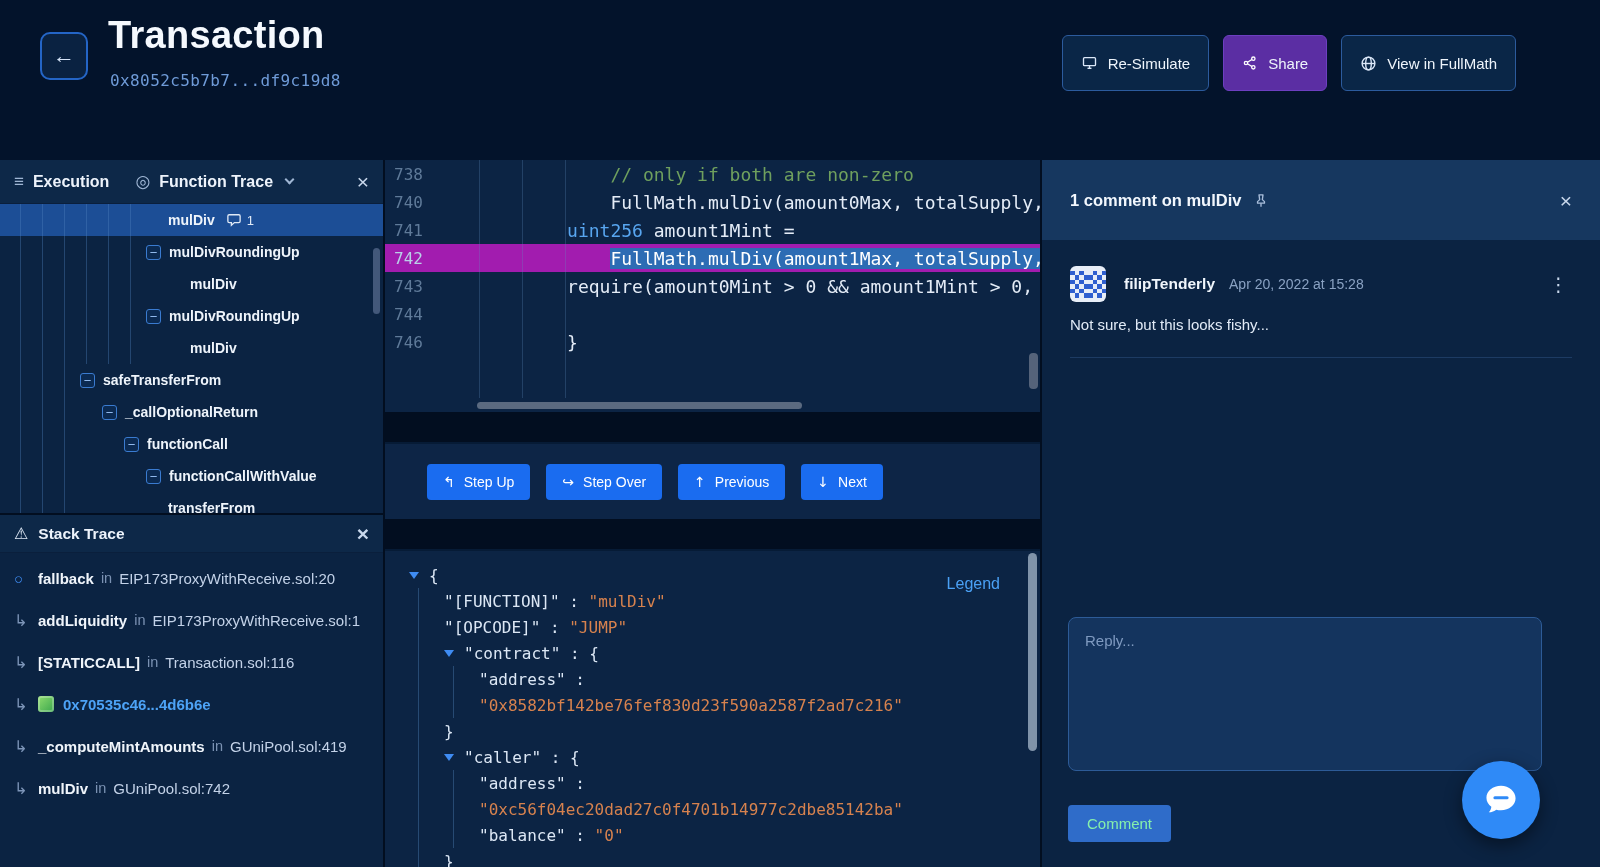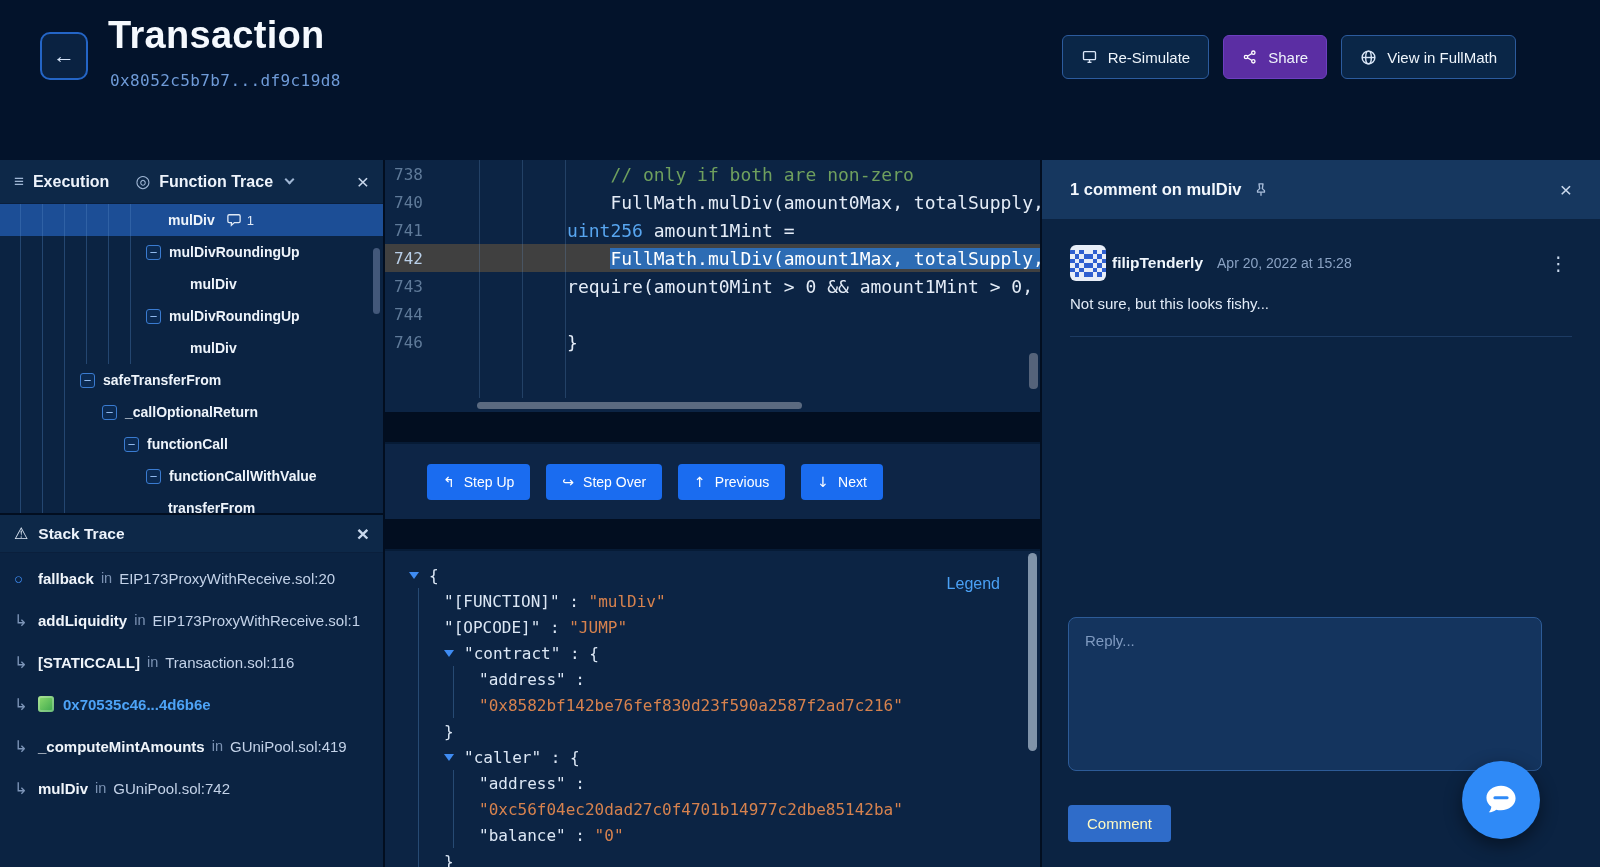--- a/index.html
+++ b/index.html
@@ -16,21 +16,21 @@
   .back-btn{
     position:absolute; left:40px; top:32px; width:48px; height:48px;
     border:2px solid #2465c6; border-radius:10px; background:#0a2241;
     color:#d6e4f7; font-size:22px; display:flex; align-items:center; justify-content:center;
     cursor:pointer;
   }
   .page-title{ position:absolute; left:108px; top:14px; font-size:38px; font-weight:800; color:#f5f9fe; letter-spacing:.3px;}
   .tx-hash{ position:absolute; left:110px; top:71px; font-size:16px; color:#6f9bd8; letter-spacing:.4px;}
   .actions{ position:absolute; right:84px; top:35px; display:flex; gap:14px; }
   .act-btn{
-    height:44px; display:inline-flex; align-items:center; gap:10px; padding:0 18px;
+    height:56px; display:inline-flex; align-items:center; gap:10px; padding:0 18px;
     border-radius:6px; font-size:15px; color:#eef4fb; background:#0a2647;
     border:1px solid #2c5b9d; cursor:pointer; white-space:nowrap;
   }
   .act-btn.purple{ background:#5b2ea3; border-color:#6d3fc0; }
 
   
   .main{ position:absolute; top:160px; left:0; right:0; bottom:0; display:flex; gap:2px; background:#020e20; }
   .col-left{ width:383px; display:flex; flex-direction:column; gap:2px; }
   .col-center{ width:655px; display:flex; flex-direction:column;gap:30px; }
   .col-right{ flex:1; position:relative; background:#0b2342; overflow:hidden; }
@@ -77,21 +77,21 @@
   .s-fn.addr{ color:#4da3f7; font-weight:600; }
   .s-in{ font-size:14.5px; color:#7b92b3; margin:0 7px; }
   .s-loc{ font-size:15px; color:#c3d2e8; }
   .token-ic{ width:16px; height:16px; border-radius:3px; flex:none; margin-right:9px;
     background:linear-gradient(135deg,#8fdc6e,#3aa64d); box-shadow:inset 0 0 0 2px rgba(255,255,255,.25);}
 
   
   .code-panel{ height:252px; flex:none; background:#0c2444; position:relative; overflow:hidden; }
   .code-line{ height:28px; display:flex; align-items:center; white-space:pre; font-family:"DejaVu Sans Mono","Liberation Mono",monospace; font-size:18px; }
   .code-line .ln{ width:52px; flex:none; padding-right:14px; text-align:right; font-size:16px; color:#5f7a99; }
-  .code-line.hl{ background:#404040; }
+  .code-line.hl{ background:#a21caf; }
   .code-line.hl .ln{ color:#b9cfe8; }
   .ct{ white-space:pre; }
   .tk-pl{ color:#e4ecf7; } .tk-kw{ color:#58a6f0; } .tk-cm{ color:#6fa05e; }
   .tk-sel{ color:#ffffff; background:#2d6cb4; }
   .indent-guides{ position:absolute; inset:0; pointer-events:none; }
   .indent-guides i{ position:absolute; top:0; bottom:14px; width:1px; background:rgba(96,140,190,.28); }
   .hscroll{ position:absolute; left:92px; bottom:3px; width:325px; height:7px; border-radius:4px; background:#5b6a80; cursor:pointer; }
   .vscroll{ position:absolute; right:2px; top:193px; width:9px; height:36px; border-radius:4px; background:#55637a; cursor:pointer; }
 
   
@@ -109,41 +109,41 @@
   .legend-link{ position:absolute; top:24px; right:40px; font-family:"Liberation Sans","DejaVu Sans",sans-serif;
     font-size:16px; color:#4aa0f5; cursor:pointer;padding-left:16px; }
   .j-line{ height:26px; display:flex; align-items:center; white-space:pre; }
   .j-tri{ width:20px; flex:none; display:flex; align-items:center; cursor:pointer; }
   .j-tri::before{ content:""; border-left:5px solid transparent; border-right:5px solid transparent; border-top:7px solid #3f8cf3; }
   .j-group{ margin-left:9px; border-left:1px solid #274a73; padding-left:25px; }
   .j-key,.j-pl{ color:#dce7f5; } .j-str{ color:#d7824e; }
   .json-thumb{ position:absolute; right:3px; top:2px; width:9px; height:198px; border-radius:5px; background:#8093a9; cursor:pointer; }
 
   
-  .cmt-head{ height:59px; background:#16375f; display:flex; align-items:center; padding:4px 28px; }
+  .cmt-head{ height:80px; background:#16375f; display:flex; align-items:center; padding:4px 28px; }
   .cmt-title{ font-size:16.5px; font-weight:700; color:#f2f7fd; }
   .pin-ic{ margin-left:12px; display:flex; align-items:center; cursor:pointer; }
   .cmt-body{ padding:26px 28px 0; }
   .cmt-row{ display:flex; align-items:center; }
   .avatar{ width:36px; height:36px; border-radius:6px; overflow:hidden; flex:none; }
-  .cmt-author{ margin-left:6px; font-size:15.5px; font-weight:700; color:#f0f6fc; }
+  .cmt-author{ margin-left:18px; font-size:15.5px; font-weight:700; color:#f0f6fc; }
   .cmt-date{ margin-left:14px; font-size:14px; color:#8aa2c3; }
   .kebab{ margin-left:auto; color:#c9d8ec; font-size:19px; cursor:pointer; padding:0 4px; }
   .cmt-text{ margin-top:14px; font-size:15px; color:#e2ebf7; }
   .cmt-divider{ margin-top:24px; height:1px; background:#1d3b63; }
   .reply-box{
     position:absolute; left:26px; top:457px; width:474px; height:154px;
     background:#14345e; border:1px solid #2d5b97; border-radius:8px;
     padding:14px 16px; font-size:15px; color:#e2ebf7; resize:none; outline:none;
     font-family:"Liberation Sans","DejaVu Sans",sans-serif;
   }
   .reply-box::placeholder{ color:#7f9ac0; }
   .cmt-submit{
     position:absolute; left:26px; top:645px; height:37px; padding:0 19px;
-    background:#2f6cc9; color:#fef9c3; border:none; border-radius:4px; font-size:15px;
+    background:#2f6cc9; color:#86efac; border:none; border-radius:4px; font-size:15px;
     font-family:"Liberation Sans","DejaVu Sans",sans-serif; cursor:pointer;
   }
 
   
   .chat-fab{
     position:absolute; left:1462px; top:761px; width:78px; height:78px; border-radius:50%;
     background:#2f8af7; display:flex; align-items:center; justify-content:center;
     box-shadow:0 6px 18px rgba(0,0,0,.45); cursor:pointer; z-index:20;
   }
 </style>

